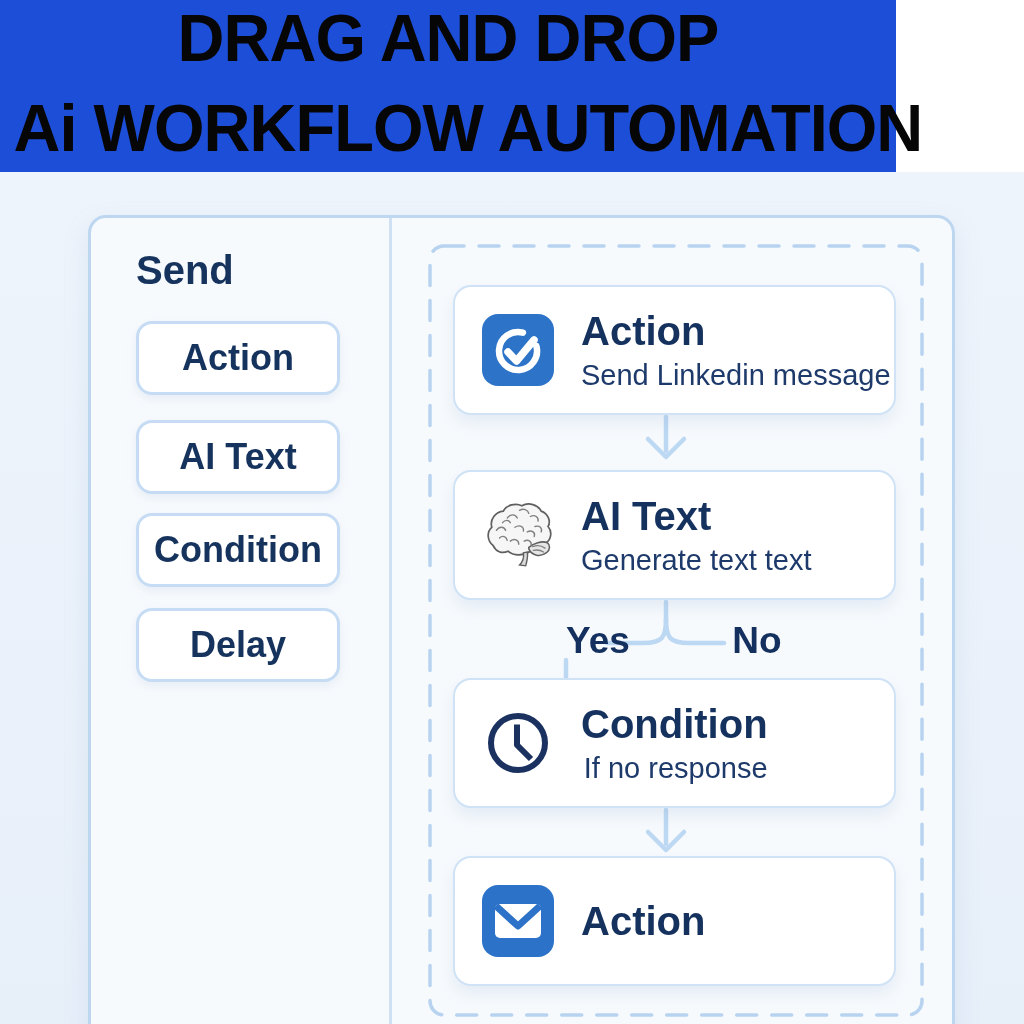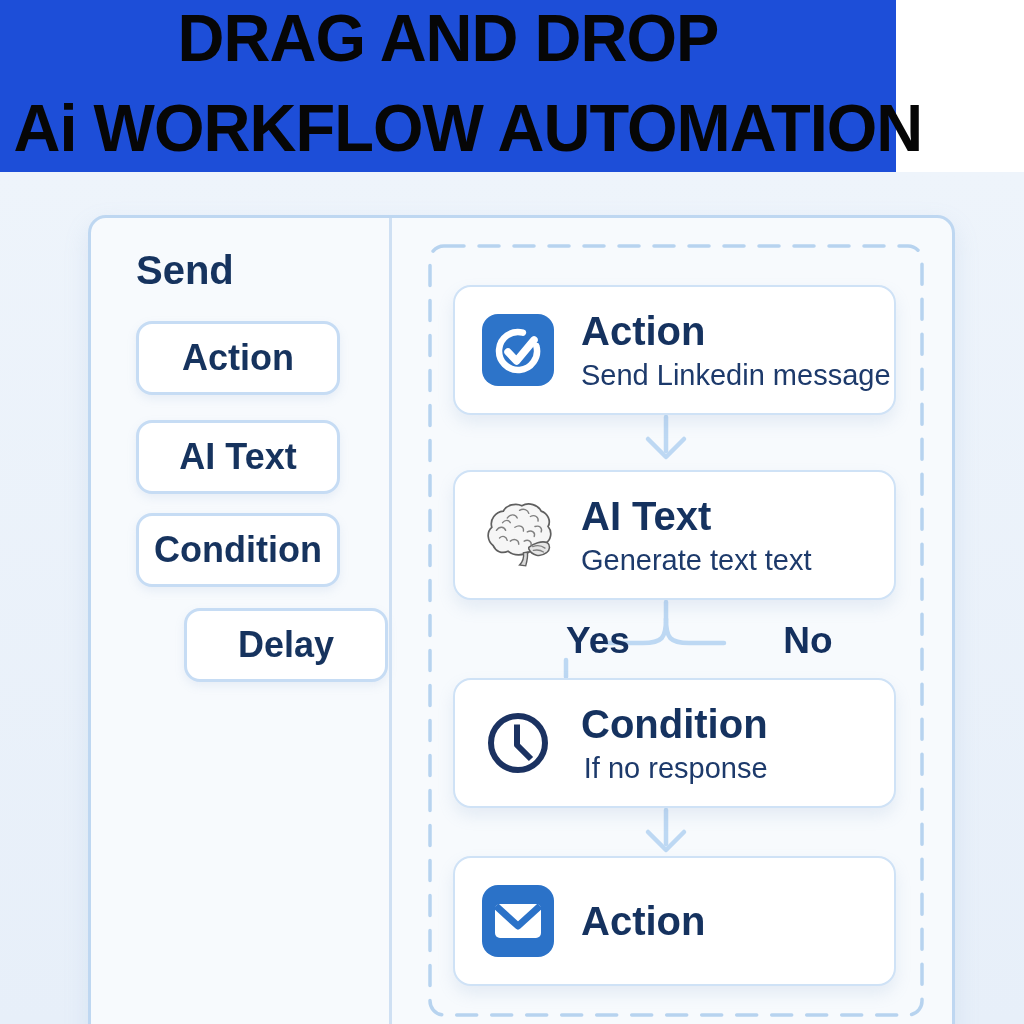--- a/index.html
+++ b/index.html
@@ -37,21 +37,21 @@
   .step-btn {
     position:absolute; left:45px; width:204px; height:74px;
     background:#ffffff; border:3px solid #c6dcf4; border-radius:16px;
     display:flex; align-items:center; justify-content:center;
     font-size:36px; font-weight:700; color:#16335e;
     box-shadow:0 4px 10px rgba(140,170,210,0.15); cursor:grab;
   }
   .step-btn-1 { top:103px; }
   .step-btn-2 { top:202px; }
   .step-btn-3 { top:295px; }
-  .step-btn-4 { top:390px;margin-left:48px; }
+  .step-btn-4 { top:390px; }
   
   .wires { position:absolute; left:0; top:0; width:867px; height:830px; pointer-events:none; }
   .node {
     position:absolute; left:362px; width:443px; height:130px;
     background:#ffffff; border:2.5px solid #cfe2f6; border-radius:18px;
     display:flex; align-items:center; padding-left:26px;
     box-shadow:0 8px 16px rgba(130,160,200,0.16); cursor:grab;
   }
   .node-1 { top:67px; }
   .node-2 { top:252px; }
@@ -59,21 +59,21 @@
   .node-4 { top:638px; }
   .node-icon { width:74px; height:74px; flex:0 0 auto; display:flex; align-items:center; justify-content:center; }
   .node-text { margin-left:26px; display:flex; flex-direction:column; }
   .node-title { font-size:40px; font-weight:700; color:#15325f; line-height:46px; }
   .node-subtitle { font-size:29px; font-weight:400; color:#1d3a6b; line-height:36px; margin-top:3px;text-align:right; }
   .branch-label {
     position:absolute; transform:translate(-50%,-50%);
     font-size:37px; font-weight:700; color:#14305e;margin-left:29px;
   }
   .label-yes { left:478px; top:423px; }
-  .label-no  { left:688px; top:423px; }
+  .label-no  { left:637px; top:423px; }
 </style>
 </head>
 <body>
 
 <div class="page">
 
   <div class="hero">
     <div class="hero-line hero-line1">DRAG AND DROP</div>
     <div class="hero-line hero-line2">Ai WORKFLOW AUTOMATION</div>
   </div>

